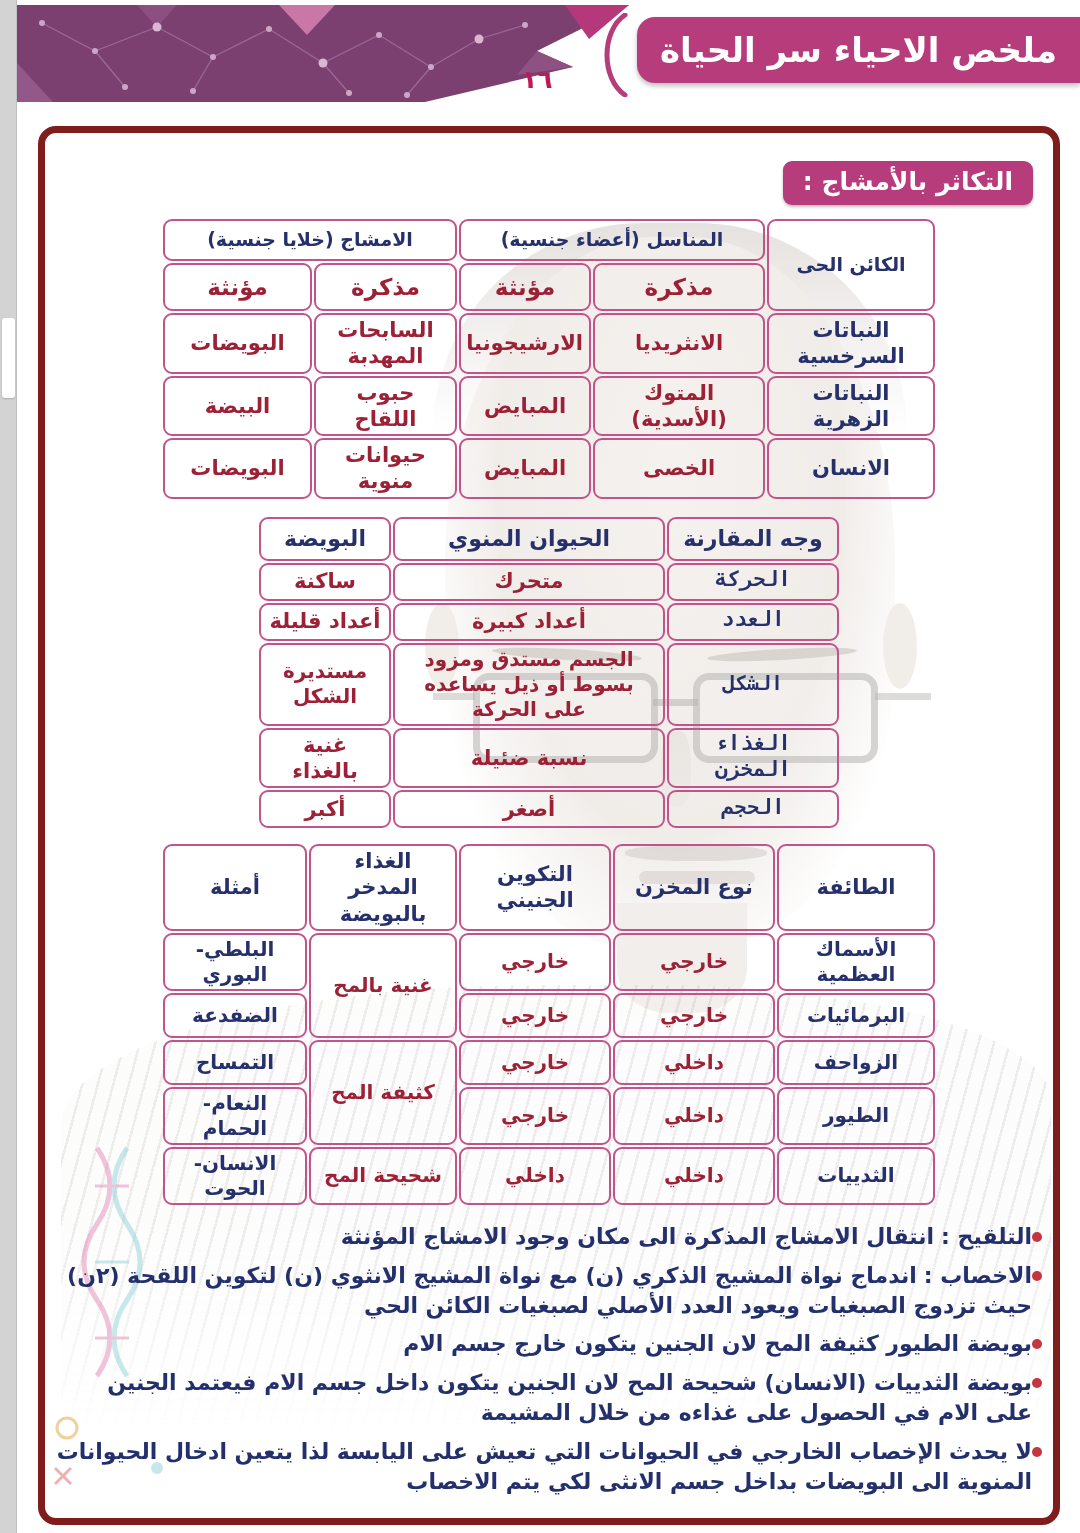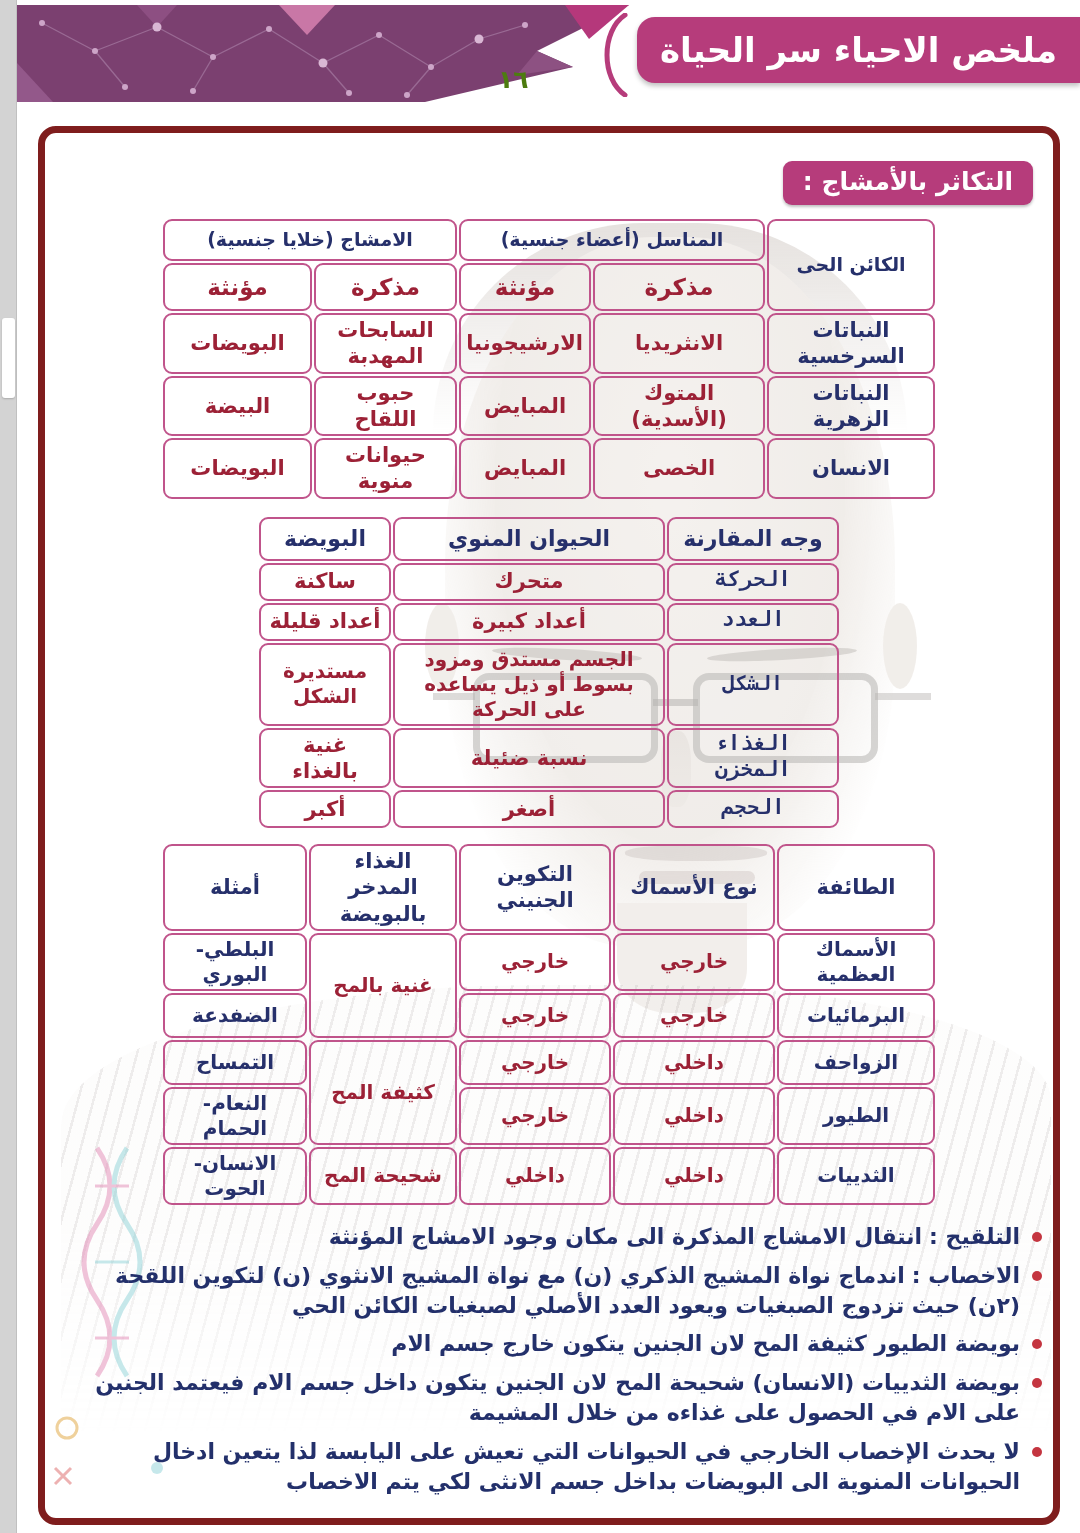--- a/index.html
+++ b/index.html
@@ -12,21 +12,21 @@
 
   
   .scroll-track { position: absolute; left: 0; top: 0; width: 17px; height: 100%;
     background: #d3d3d3; border-right: 1px solid #c0c0c0; z-index: 5; }
   .scroll-thumb { position: absolute; left: 2px; top: 318px; width: 13px; height: 80px;
     background: #fff; border-radius: 3px; box-shadow: 0 1px 2px rgba(0,0,0,.2); }
 
   
   .banner { position: absolute; left: 17px; right: 0; top: 5px; height: 97px; }
   .pattern-svg { position: absolute; left: 0; top: 0; }
-  .page-num { position: absolute; left: 481px; top: 60px; font-size: 25px; font-weight: bold; color: #4d7c0f; }
+  .page-num { position: absolute; left: 505px; top: 60px; font-size: 25px; font-weight: bold; color: #be185d; }
   .bracket { position: absolute; left: 578px; top: 8px; }
   .title-box { position: absolute; left: 620px; right: 0; top: 12px; height: 66px;
     background: #b63c7b; border-radius: 18px 0 0 18px;
     display: flex; align-items: center; justify-content: center;
     color: #fff; font-weight: bold; font-size: 34px;
     box-shadow: 0 3px 5px rgba(0,0,0,.25); }
 
   
   .frame { position: absolute; left: 38px; right: 20px; top: 126px; bottom: 8px;
     border: 7px solid #7f1d1d; border-radius: 18px; overflow: hidden; }
@@ -97,21 +97,21 @@
   .t2 tr.r.tall td { height: 76px; font-size: 20px; }
   .t2 td.lbl { font-size: 21px; font-family: Liberation Mono, monospace; }
 
   .t3 { width: 764px; margin-top: 12px; }
   .t3 tr.h td { height: 54px; font-size: 21px; }
   .t3 tr.body td { height: 45px; font-size: 20px; }
 
   
   .notes { list-style: none; margin: 15px auto 0; padding: 0; width: 986px;
     font-size: 22px; line-height: 1.36; color: #23306b; font-weight: bold; text-align: right; }
-  .note { display: flex; gap: 12px; margin-bottom: 9px; align-items: flex-start; }
+  .note { display: flex; gap: 0; margin-bottom: 9px; align-items: flex-start; }
   .dot { flex: 0 0 10px; width: 10px; height: 10px; border-radius: 50%;
     background: #c43540; margin-top: 10px; }
   .lead { margin-inline-end: 7px; }
   .lead:empty { display: none; }
 </style>
 </head>
 <body>
 
 <div class="page">
 
@@ -293,21 +293,21 @@
         <colgroup>
           <col style="width:158px">
             <col style="width:162px">
             <col style="width:152px">
           <col style="width:148px">
             <col style="width:144px">
         </colgroup>
         <tbody>
           <tr class="h">
             <td class="navy">الطائفة</td>
-            <td class="navy">نوع الأسماك</td>
+            <td class="navy">نوع المخزن</td>
             <td class="navy">التكوين الجنيني</td>
             <td class="navy">الغذاء المدخر بالبويضة</td>
             <td class="navy">أمثلة</td>
           </tr>
           <tr class="body">
             <td class="navy lbl">الأسماك العظمية</td>
             <td class="red">خارجي</td>
             <td class="red">خارجي</td>
             <td class="red" rowspan="2">غنية بالمح</td>
             <td class="navy lbl">البلطي-البوري</td>

